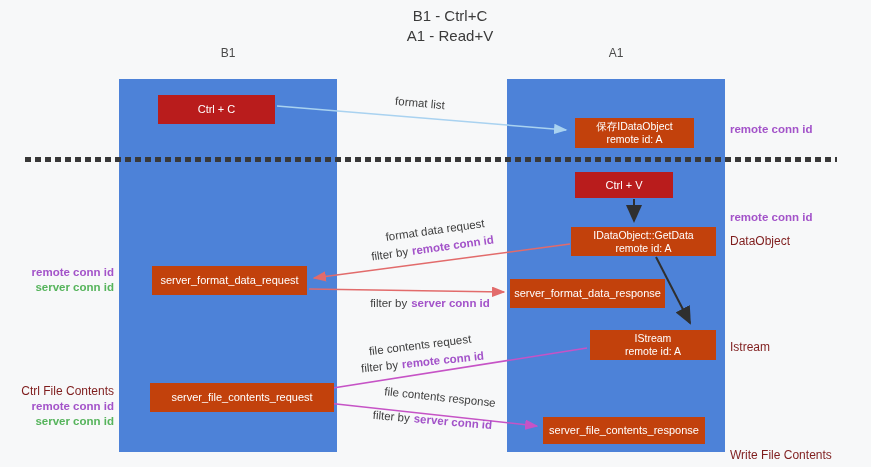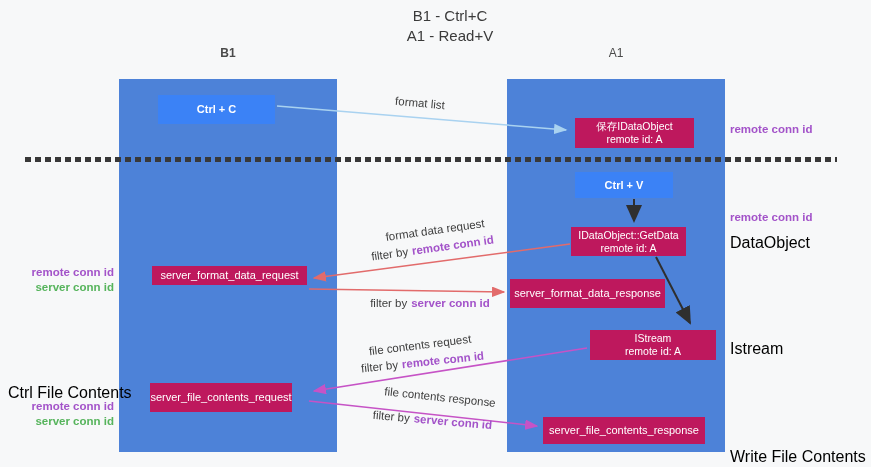--- a/index.html
+++ b/index.html
@@ -13,53 +13,53 @@
   .title{
     left:330px;top:6px;width:240px;text-align:center;
     font-size:15px;line-height:20px;color:#3a3a3a;
   }
   .lane-header{width:218px;top:46px;text-align:center;font-size:12px;line-height:15px;color:#4a4a4a;}
   .lane{top:79px;width:218px;height:373px;background:#4d82d8;}
   .box{
     display:flex;flex-direction:column;align-items:center;justify-content:center;
     color:#fff;text-align:center;font-size:11px;line-height:13px;
   }
-  .box.green{background:#3b82f6;font-weight:bold;}
-  .box.orange{background:#be185d;}
+  .box.green{background:#b91c1c;}
+  .box.orange{background:#c2410c;}
   .box .l2{font-size:10.5px;}
   .dashed-line{
     left:25px;top:157px;width:812px;height:5px;
     background:repeating-linear-gradient(90deg,#383838 0 6px,transparent 6px 10px);
   }
   .arrow-label{
     font-size:11.5px;color:#3e3e3e;text-align:center;white-space:nowrap;
   }
   .rot-m8{transform:rotate(-8deg);}
   .rot-m7{transform:rotate(-7deg);}
   .rot-m6{transform:rotate(-6deg);}
   .rot-p5{transform:rotate(5deg);}
   .rot-p6{transform:rotate(6deg);}
   .key-purple{color:#a353c9;font-weight:bold;margin-left:4px;}
-  .side-label{font-size:16px;white-space:nowrap;color:#000000;}
+  .side-label{font-size:12px;white-space:nowrap;color:#7f1d1d;}
   .side-label.purple{color:#a353c9;font-weight:bold;font-size:11.5px;}
   .side-label.green{color:#56b45c;font-weight:bold;font-size:11.5px;}
   .left-col-labels{text-align:right;width:106px;left:8px;}
   svg{position:absolute;left:0;top:0;}
 </style>
 </head>
 <body>
 
 <div id="stage">
 
   <div class="abs title">
     <div>B1 - Ctrl+C</div>
     <div>A1 - Read+V</div>
   </div>
 
-  <div class="abs lane-header" style="left:119px;font-weight:bold;">
+  <div class="abs lane-header" style="left:119px;">
     <div>B1</div>
   </div>
   <div class="abs lane-header" style="left:507px;">
     <div>A1</div>
   </div>
 
   <div class="abs lane" style="left:119px;"></div>
   <div class="abs lane" style="left:507px;"></div>
 
   <div class="abs dashed-line"></div>
@@ -94,39 +94,39 @@
 
   <div class="abs box orange" style="left:575px;top:118px;width:119px;height:30px;">
     <div class="l2">保存IDataObject</div>
     <div class="l2">remote id: A</div>
   </div>
 
   <div class="abs box green" style="left:575px;top:172px;width:98px;height:26px;">
     <div>Ctrl + V</div>
   </div>
 
-  <div class="abs box orange" style="left:571px;top:227px;width:115px;height:29px;text-align:right;">
+  <div class="abs box orange" style="left:571px;top:227px;width:145px;height:29px;text-align:right;">
     <div class="l2">IDataObject::GetData</div>
     <div class="l2">remote id: A</div>
   </div>
 
-  <div class="abs box orange" style="left:152px;top:266px;width:155px;height:19px;">
+  <div class="abs box orange" style="left:152px;top:266px;width:155px;height:29px;">
     <div>server_format_data_request</div>
   </div>
 
   <div class="abs box orange" style="left:510px;top:279px;width:155px;height:29px;">
     <div>server_format_data_response</div>
   </div>
 
   <div class="abs box orange" style="left:590px;top:330px;width:126px;height:30px;">
     <div class="l2">IStream</div>
     <div class="l2">remote id: A</div>
   </div>
 
-  <div class="abs box orange" style="left:150px;top:383px;width:142px;height:29px;">
+  <div class="abs box orange" style="left:150px;top:383px;width:184px;height:29px;">
     <div>server_file_contents_request</div>
   </div>
 
   <div class="abs box orange" style="left:543px;top:417px;width:162px;height:27px;">
     <div>server_file_contents_response</div>
   </div>
 
   <div class="abs arrow-label rot-p5" style="left:360px;top:97px;width:120px;">format list</div>
 
   <div class="abs arrow-label rot-m8" style="left:355px;top:224px;width:160px;">format data request</div>

